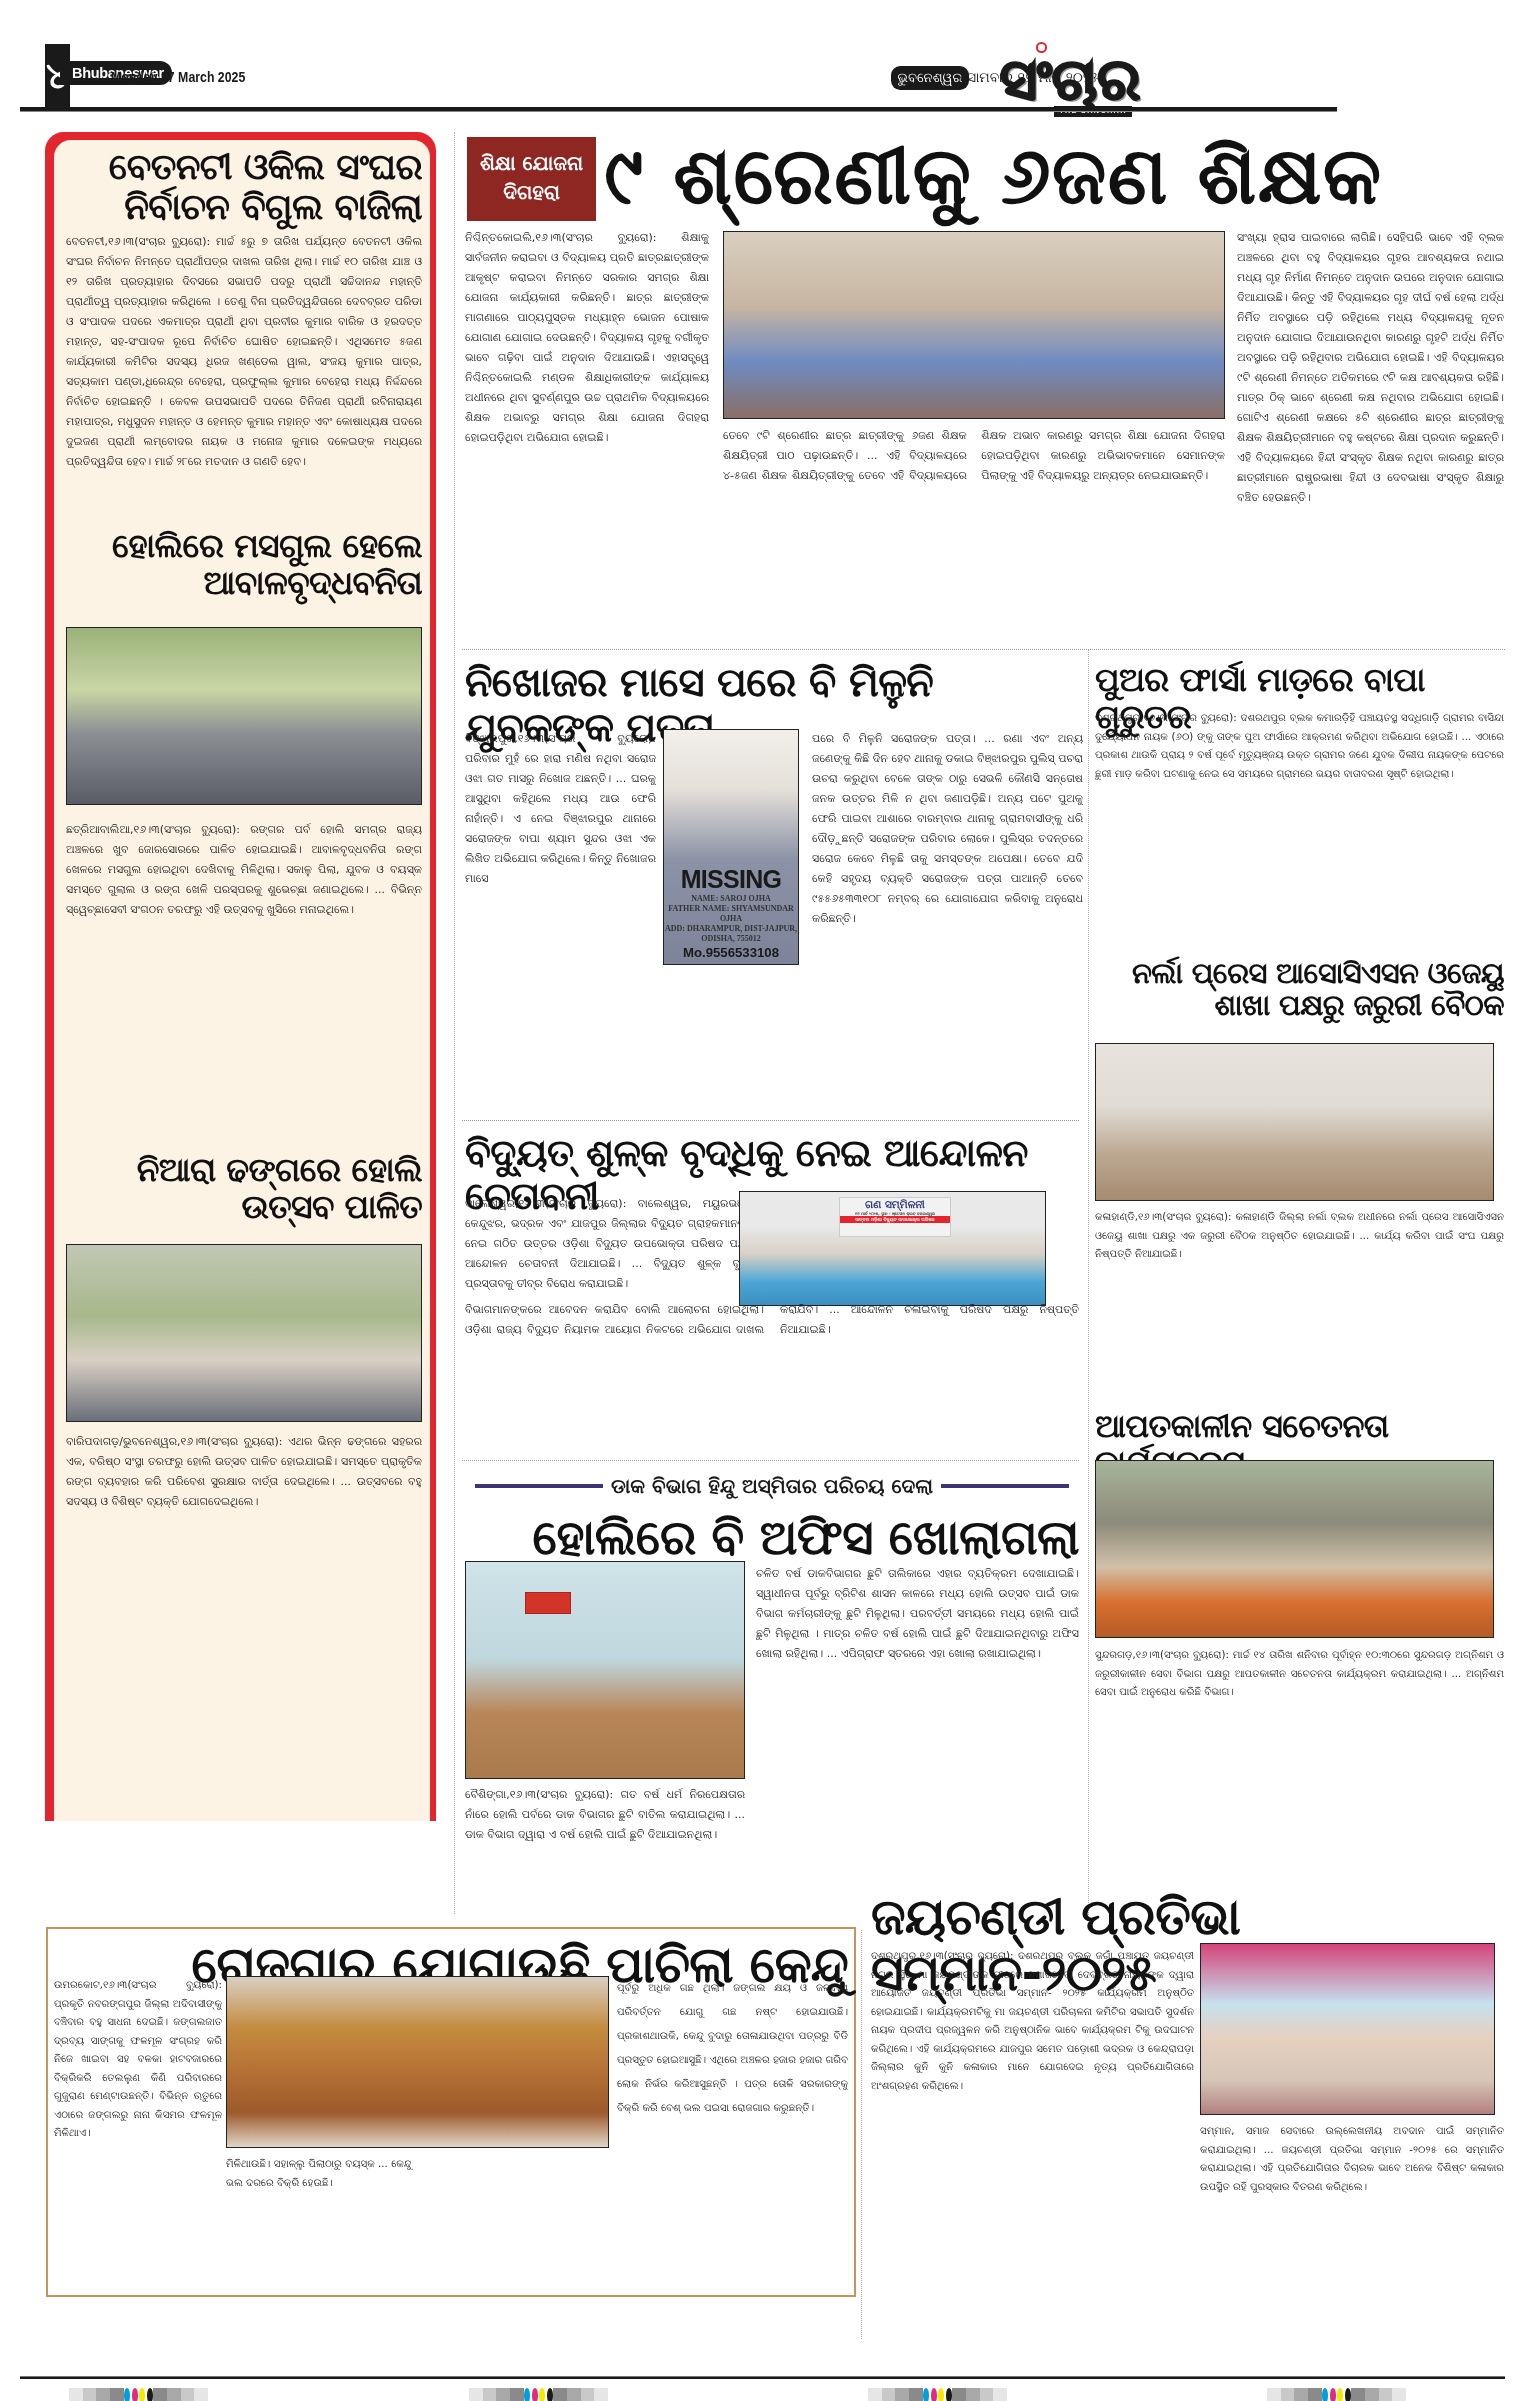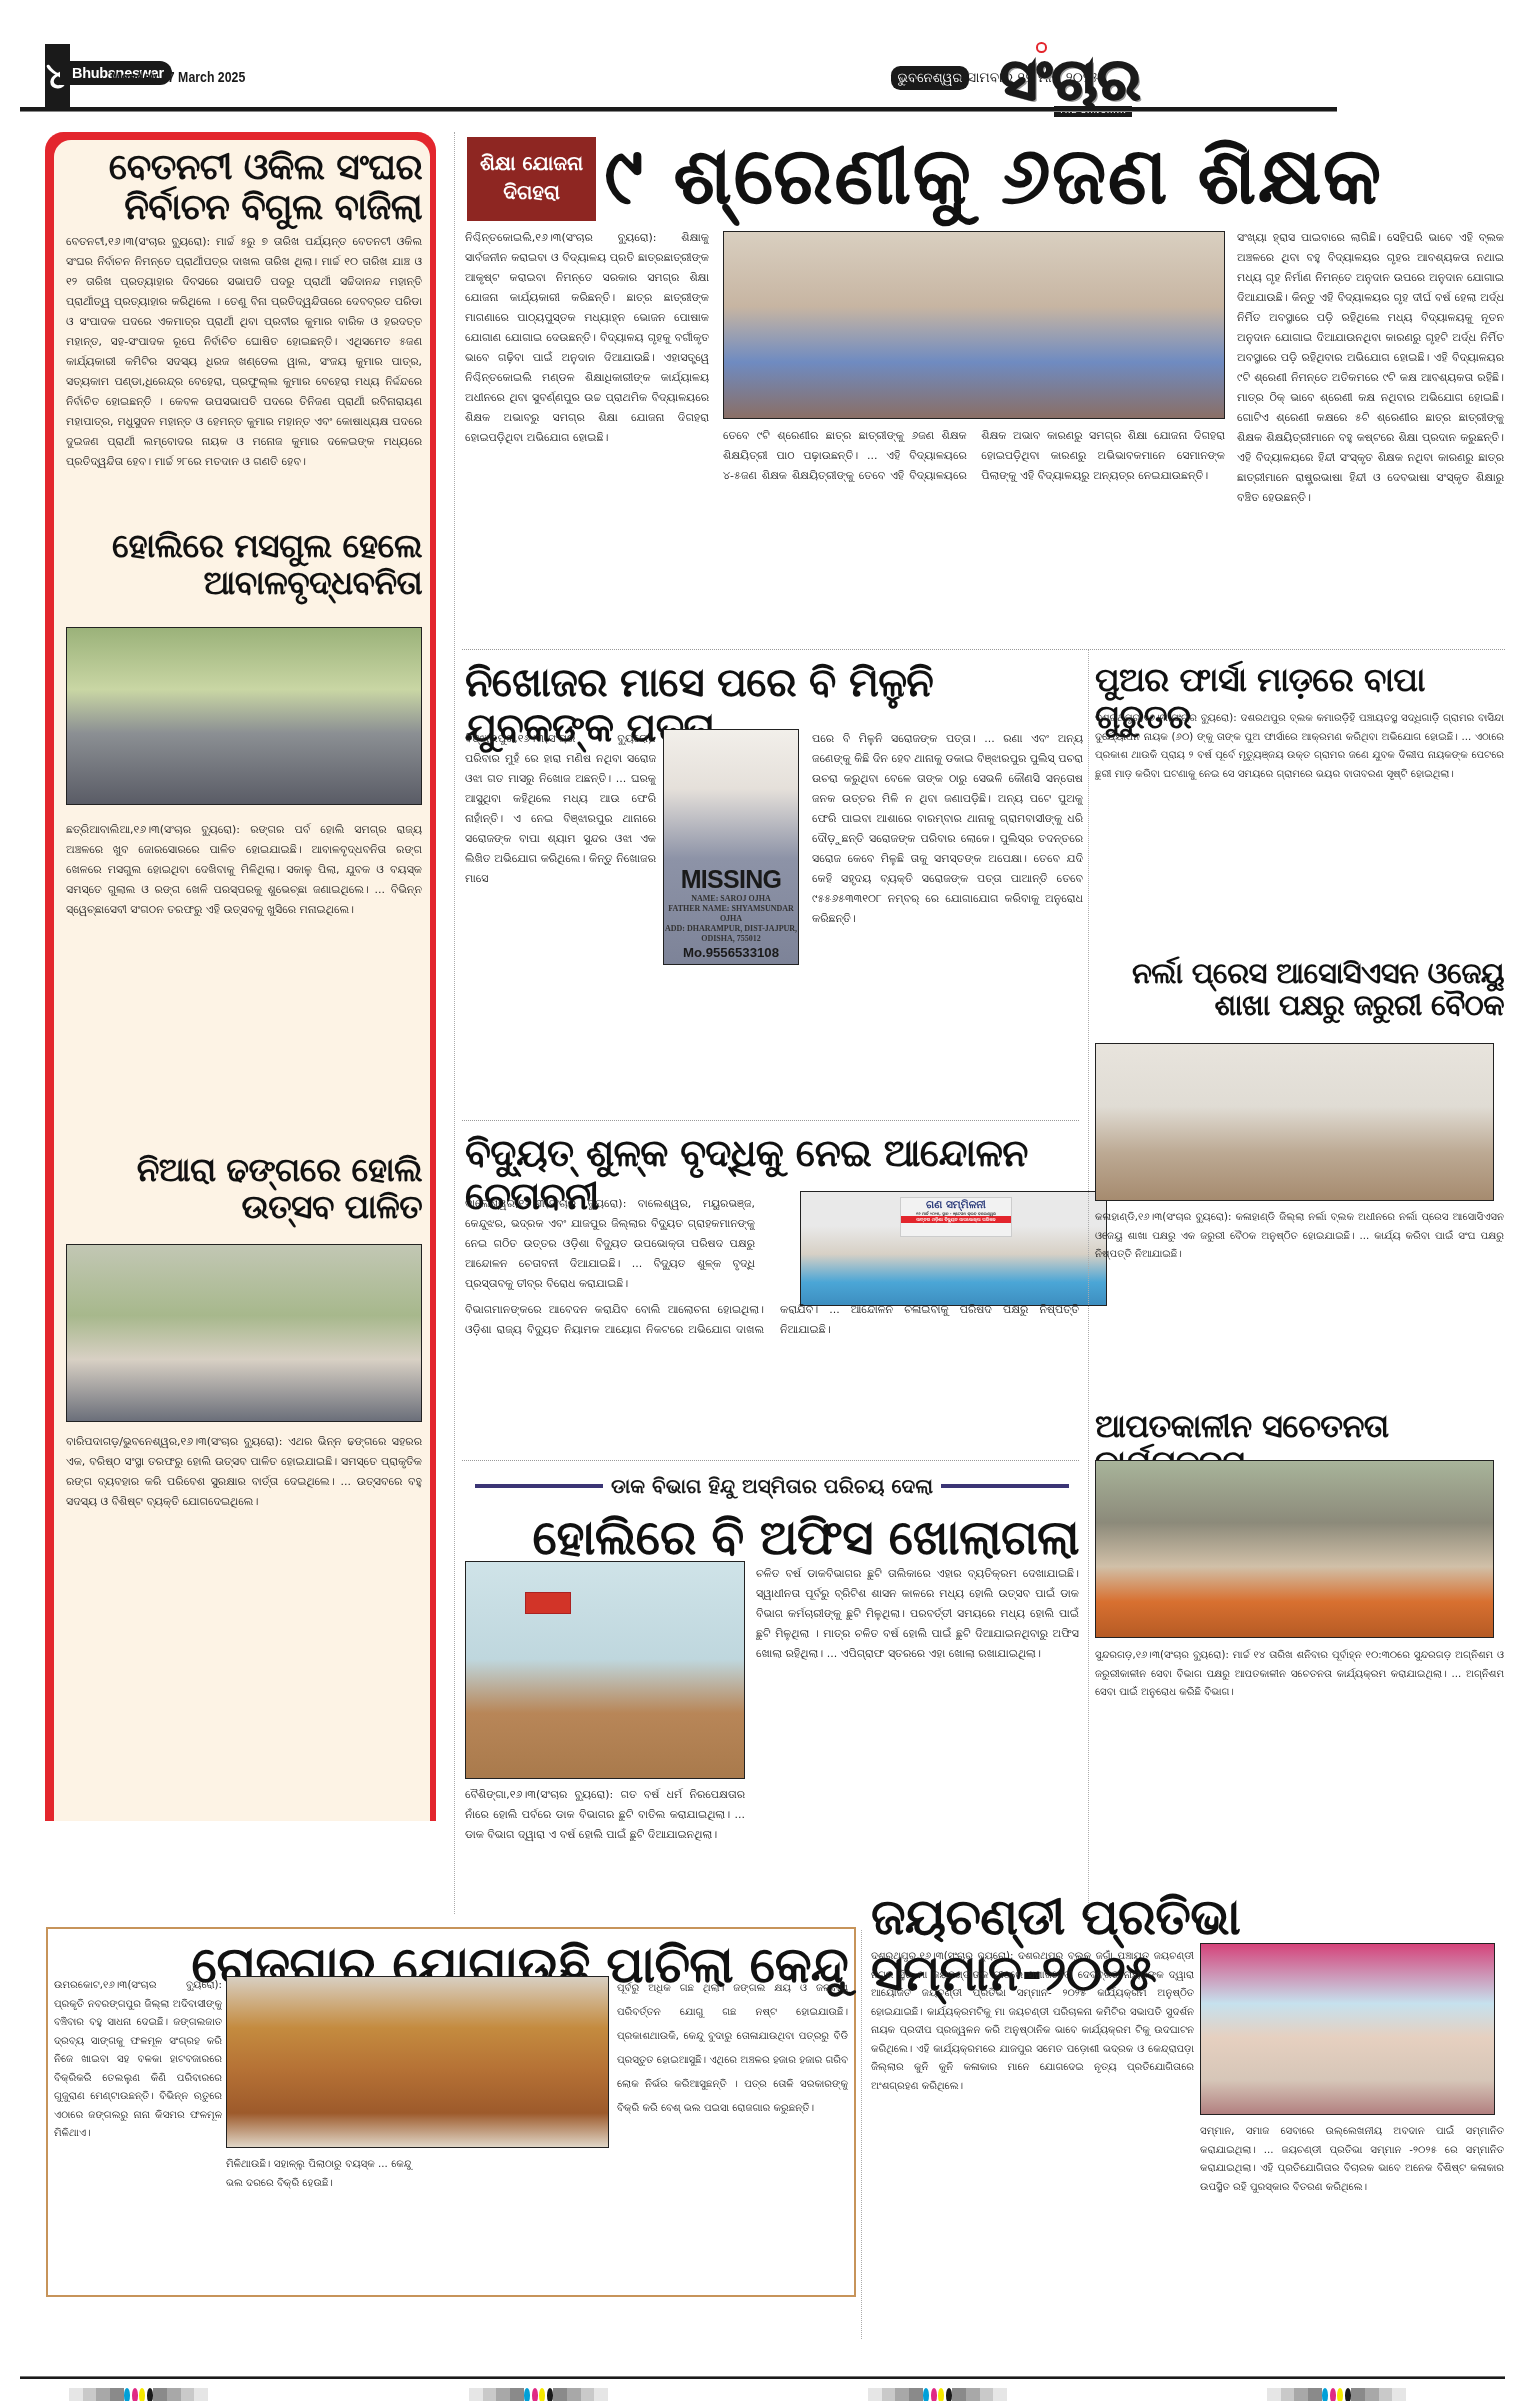--- a/index.html
+++ b/index.html
@@ -139,21 +139,21 @@
 <div class="abs body-text" style="left:812px; top:729px; width:271px; height:389px; overflow:hidden;">
   <span>ପରେ ବି ମିଳୁନି ସରୋଜଙ୍କ ପତ୍ତା। ... ରଣା ଏବଂ ଅନ୍ୟ ଜଣେଙ୍କୁ କିଛି ଦିନ ହେବ ଥାନାକୁ ଡକାଇ ବିଞ୍ଝାରପୁର ପୁଲିସ୍ ପଚରା ଉଚରା କରୁଥିବା ବେଳେ ତାଙ୍କ ଠାରୁ ସେଭଳି କୌଣସି ସନ୍ତୋଷ ଜନକ ଉତ୍ତର ମିଳି ନ ଥିବା ଜଣାପଡ଼ିଛି। ଅନ୍ୟ ପଟେ ପୁଅକୁ ଫେରି ପାଇବା ଆଶାରେ ବାରମ୍ବାର ଥାନାକୁ ଗ୍ରାମବାସୀଙ୍କୁ ଧରି ଦୌଡ଼ୁଛନ୍ତି ସରୋଜଙ୍କ ପରିବାର ଲୋକେ। ପୁଲିସ୍ର ତଦନ୍ତରେ ସରୋଜ କେବେ ମିଳୁଛି ତାକୁ ସମସ୍ତଙ୍କ ଅପେକ୍ଷା। ତେବେ ଯଦି କେହି ସହୃଦୟ ବ୍ୟକ୍ତି ସରୋଜଙ୍କ ପତ୍ତା ପାଆନ୍ତି ତେବେ ୯୫୫୬୫୩୩୧୦୮ ନମ୍ବର୍ ରେ ଯୋଗାଯୋଗ କରିବାକୁ ଅନୁରୋଧ କରିଛନ୍ତି।</span>
 </div>
 <div class="abs rule-dotted" style="left:462px; top:1120px; width:617px;"></div>
 
 <div class="abs hl" style="left:465px; top:1132px; width:614px; font-size:38px; text-align:left;">ବିଦ୍ୟୁତ୍ ଶୁଳ୍କ ବୃଦ୍ଧିକୁ ନେଇ ଆନ୍ଦୋଳନ ଚେତାବନୀ</div>
 <div class="abs body-text" style="left:465px; top:1194px; width:290px; height:99px; overflow:hidden;">
   <span class="dateline">ବାଲେଶ୍ୱର,୧୬।୩(ସଂଚାର ବ୍ୟୁରୋ):</span>
   <span>ବାଲେଶ୍ୱର, ମୟୁରଭଞ୍ଜ, କେନ୍ଦୁଝର, ଭଦ୍ରକ ଏବଂ ଯାଜପୁର ଜିଲ୍ଲାର ବିଦ୍ୟୁତ ଗ୍ରାହକମାନଙ୍କୁ ନେଇ ଗଠିତ ଉତ୍ତର ଓଡ଼ିଶା ବିଦ୍ୟୁତ ଉପଭୋକ୍ତା ପରିଷଦ ପକ୍ଷରୁ ଆନ୍ଦୋଳନ ଚେତାବନୀ ଦିଆଯାଇଛି। ... ବିଦ୍ୟୁତ ଶୁଳ୍କ ବୃଦ୍ଧି ପ୍ରସ୍ତାବକୁ ତୀବ୍ର ବିରୋଧ କରାଯାଇଛି।</span>
 </div>
-<div class="abs photo ph-elec" style="left:800px; top:1191px; width:307px; height:115px;">
+<div class="abs photo ph-elec" style="left:739px; top:1191px; width:307px; height:115px;">
   <div class="banner-elec" style="left:99px; width:112px; height:40px;">
     <div style="font-size:10.6px; color:#2a3a7a;">ଗଣ ସମ୍ମିଳନୀ</div>
     <div style="font-size:4px;">୧୬ ମାର୍ଚ୍ଚ ୨୦୨୫, ସ୍ଥାନ - ଷ୍ଟେସନ କ୍ଲବ ବାଲେଶ୍ୱର</div>
     <div class="red">ଉତ୍ତର ଓଡ଼ିଶା ବିଦ୍ୟୁତ ଉପଭୋକ୍ତା ପରିଷଦ</div>
   </div>
 </div>
 <div class="abs body-text" style="left:465px; top:1300px; width:614px; height:152px; overflow:hidden; column-count:2; column-gap:16px;">
   <span>ବିଭାଗମାନଙ୍କରେ ଆବେଦନ କରାଯିବ ବୋଲି ଆଲୋଚନା ହୋଇଥିଲା। ଓଡ଼ିଶା ରାଜ୍ୟ ବିଦ୍ୟୁତ ନିୟାମକ ଆୟୋଗ ନିକଟରେ ଅଭିଯୋଗ ଦାଖଲ କରାଯିବ। ... ଆନ୍ଦୋଳନ ଚଳାଇବାକୁ ପରିଷଦ ପକ୍ଷରୁ ନିଷ୍ପତ୍ତି ନିଆଯାଇଛି।</span>
 </div>
 <div class="abs rule-dotted" style="left:462px; top:1460px; width:617px;"></div>

